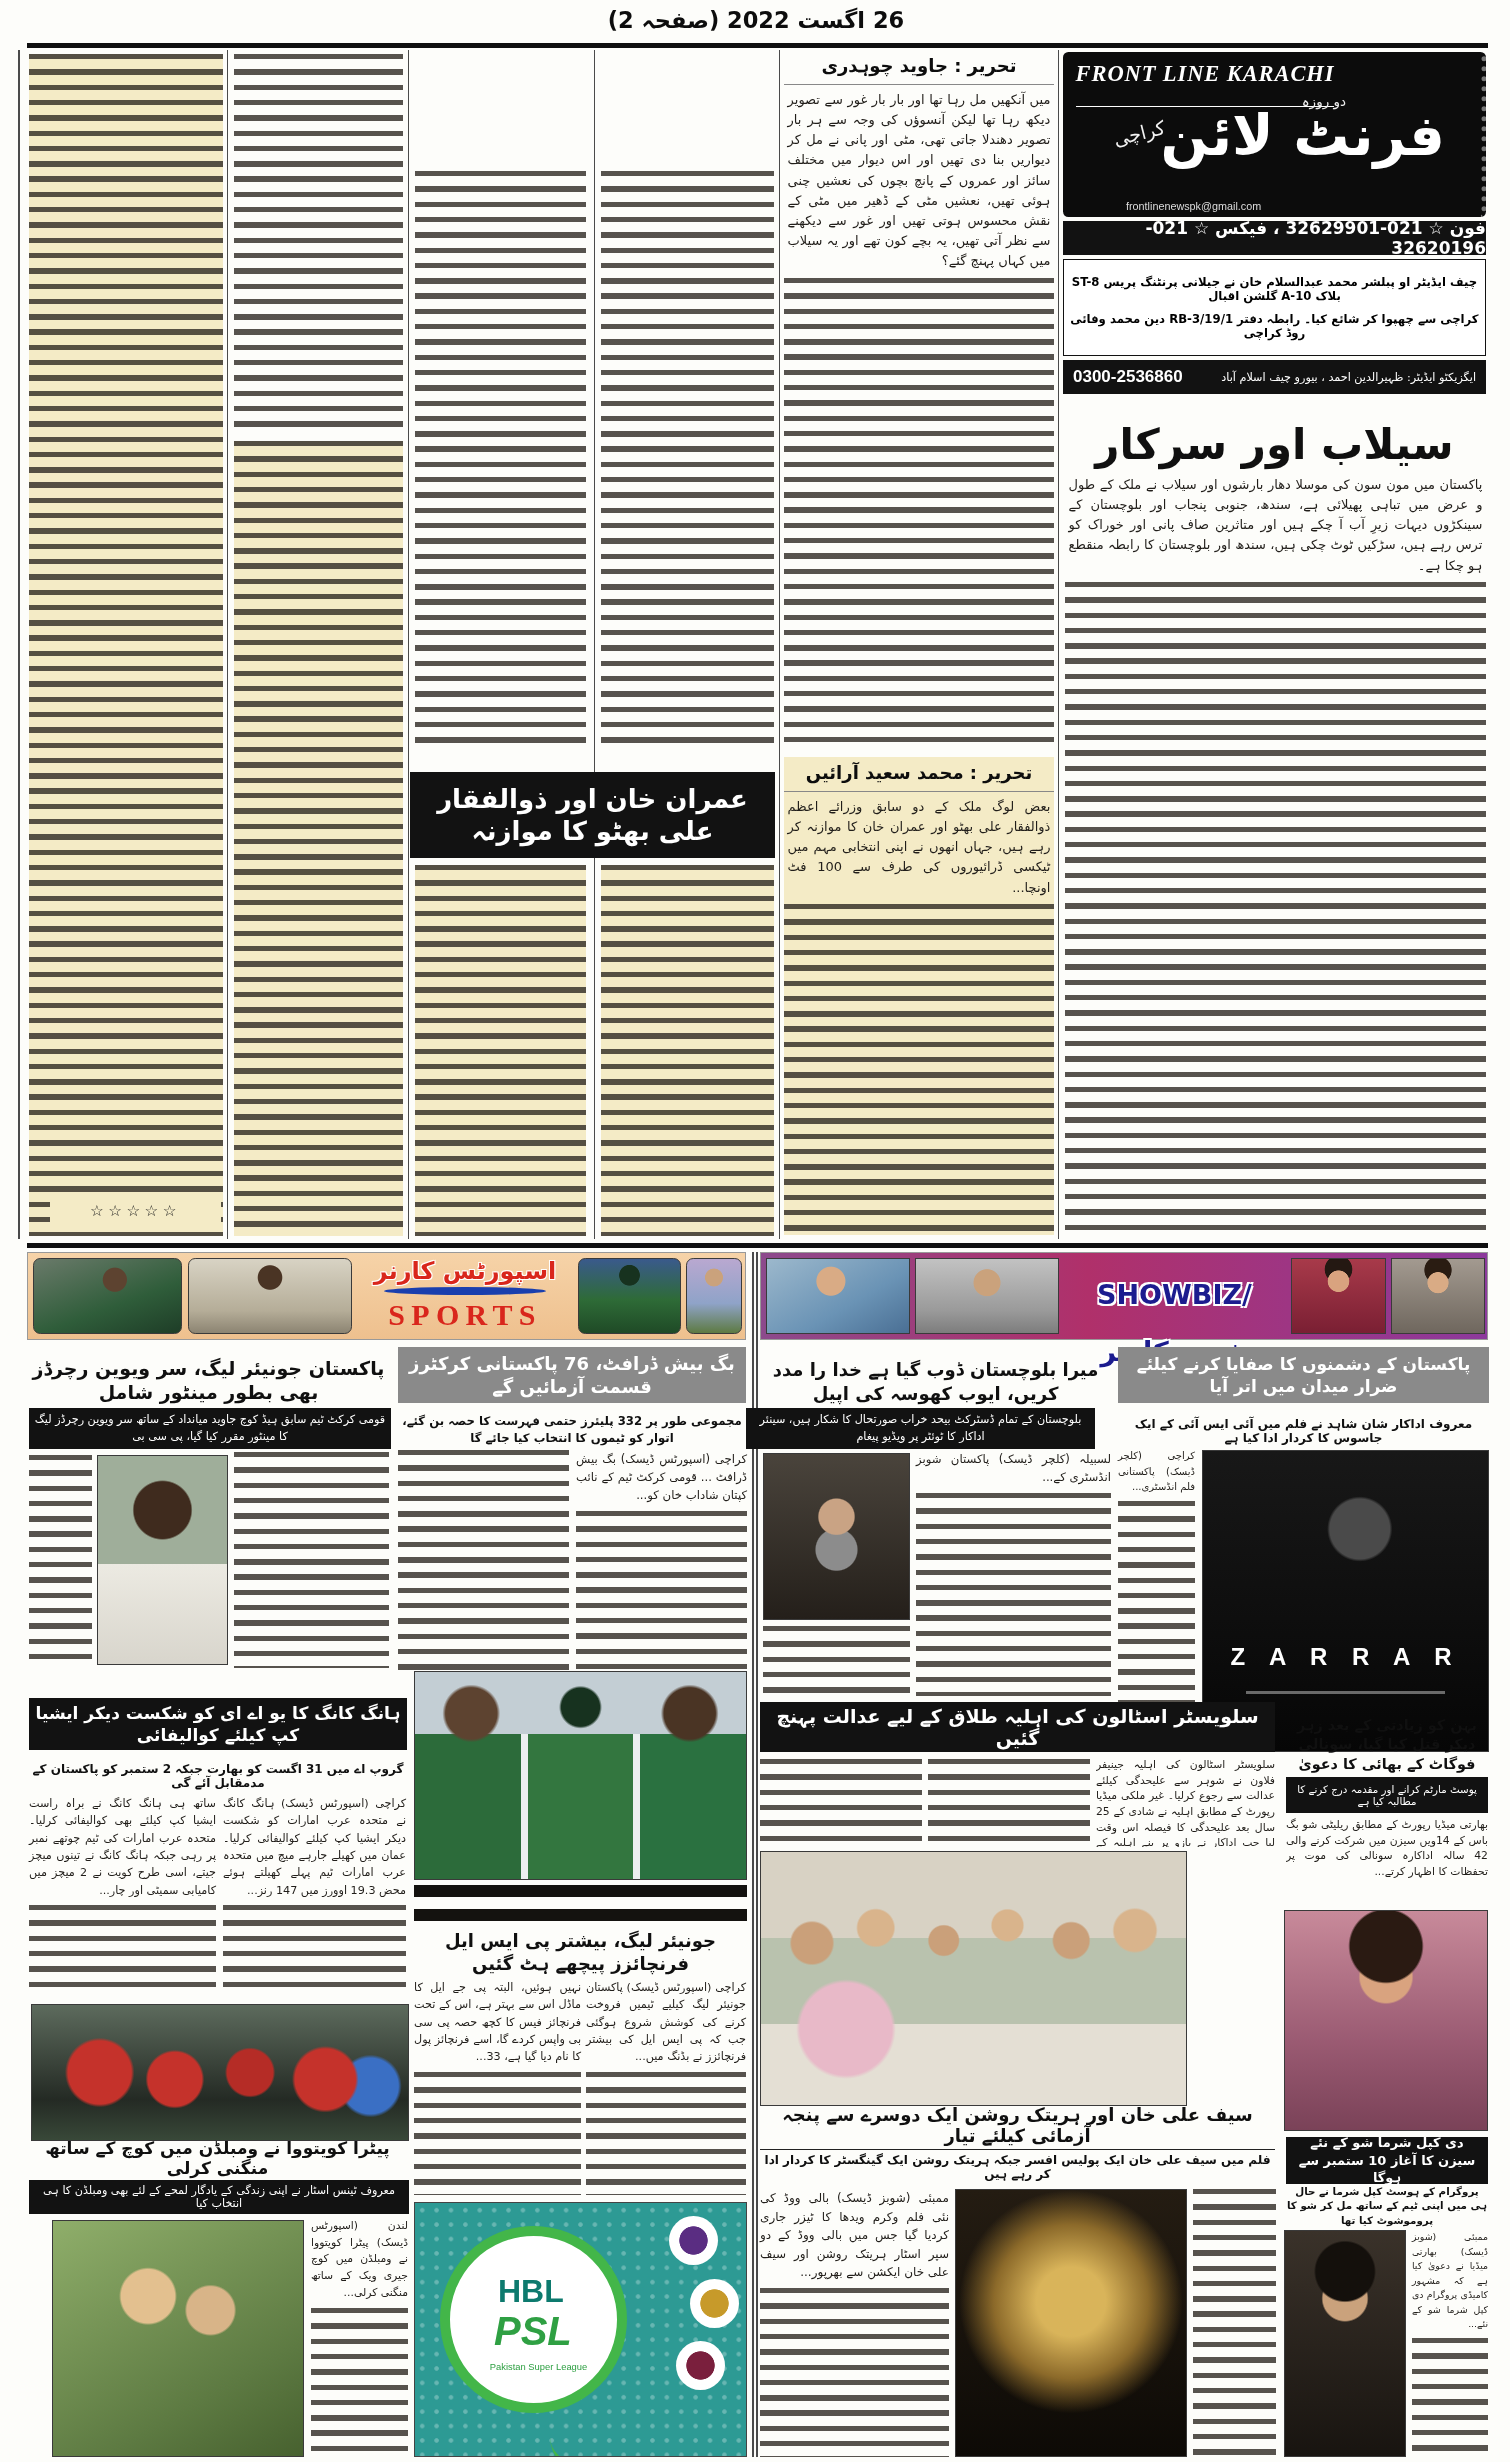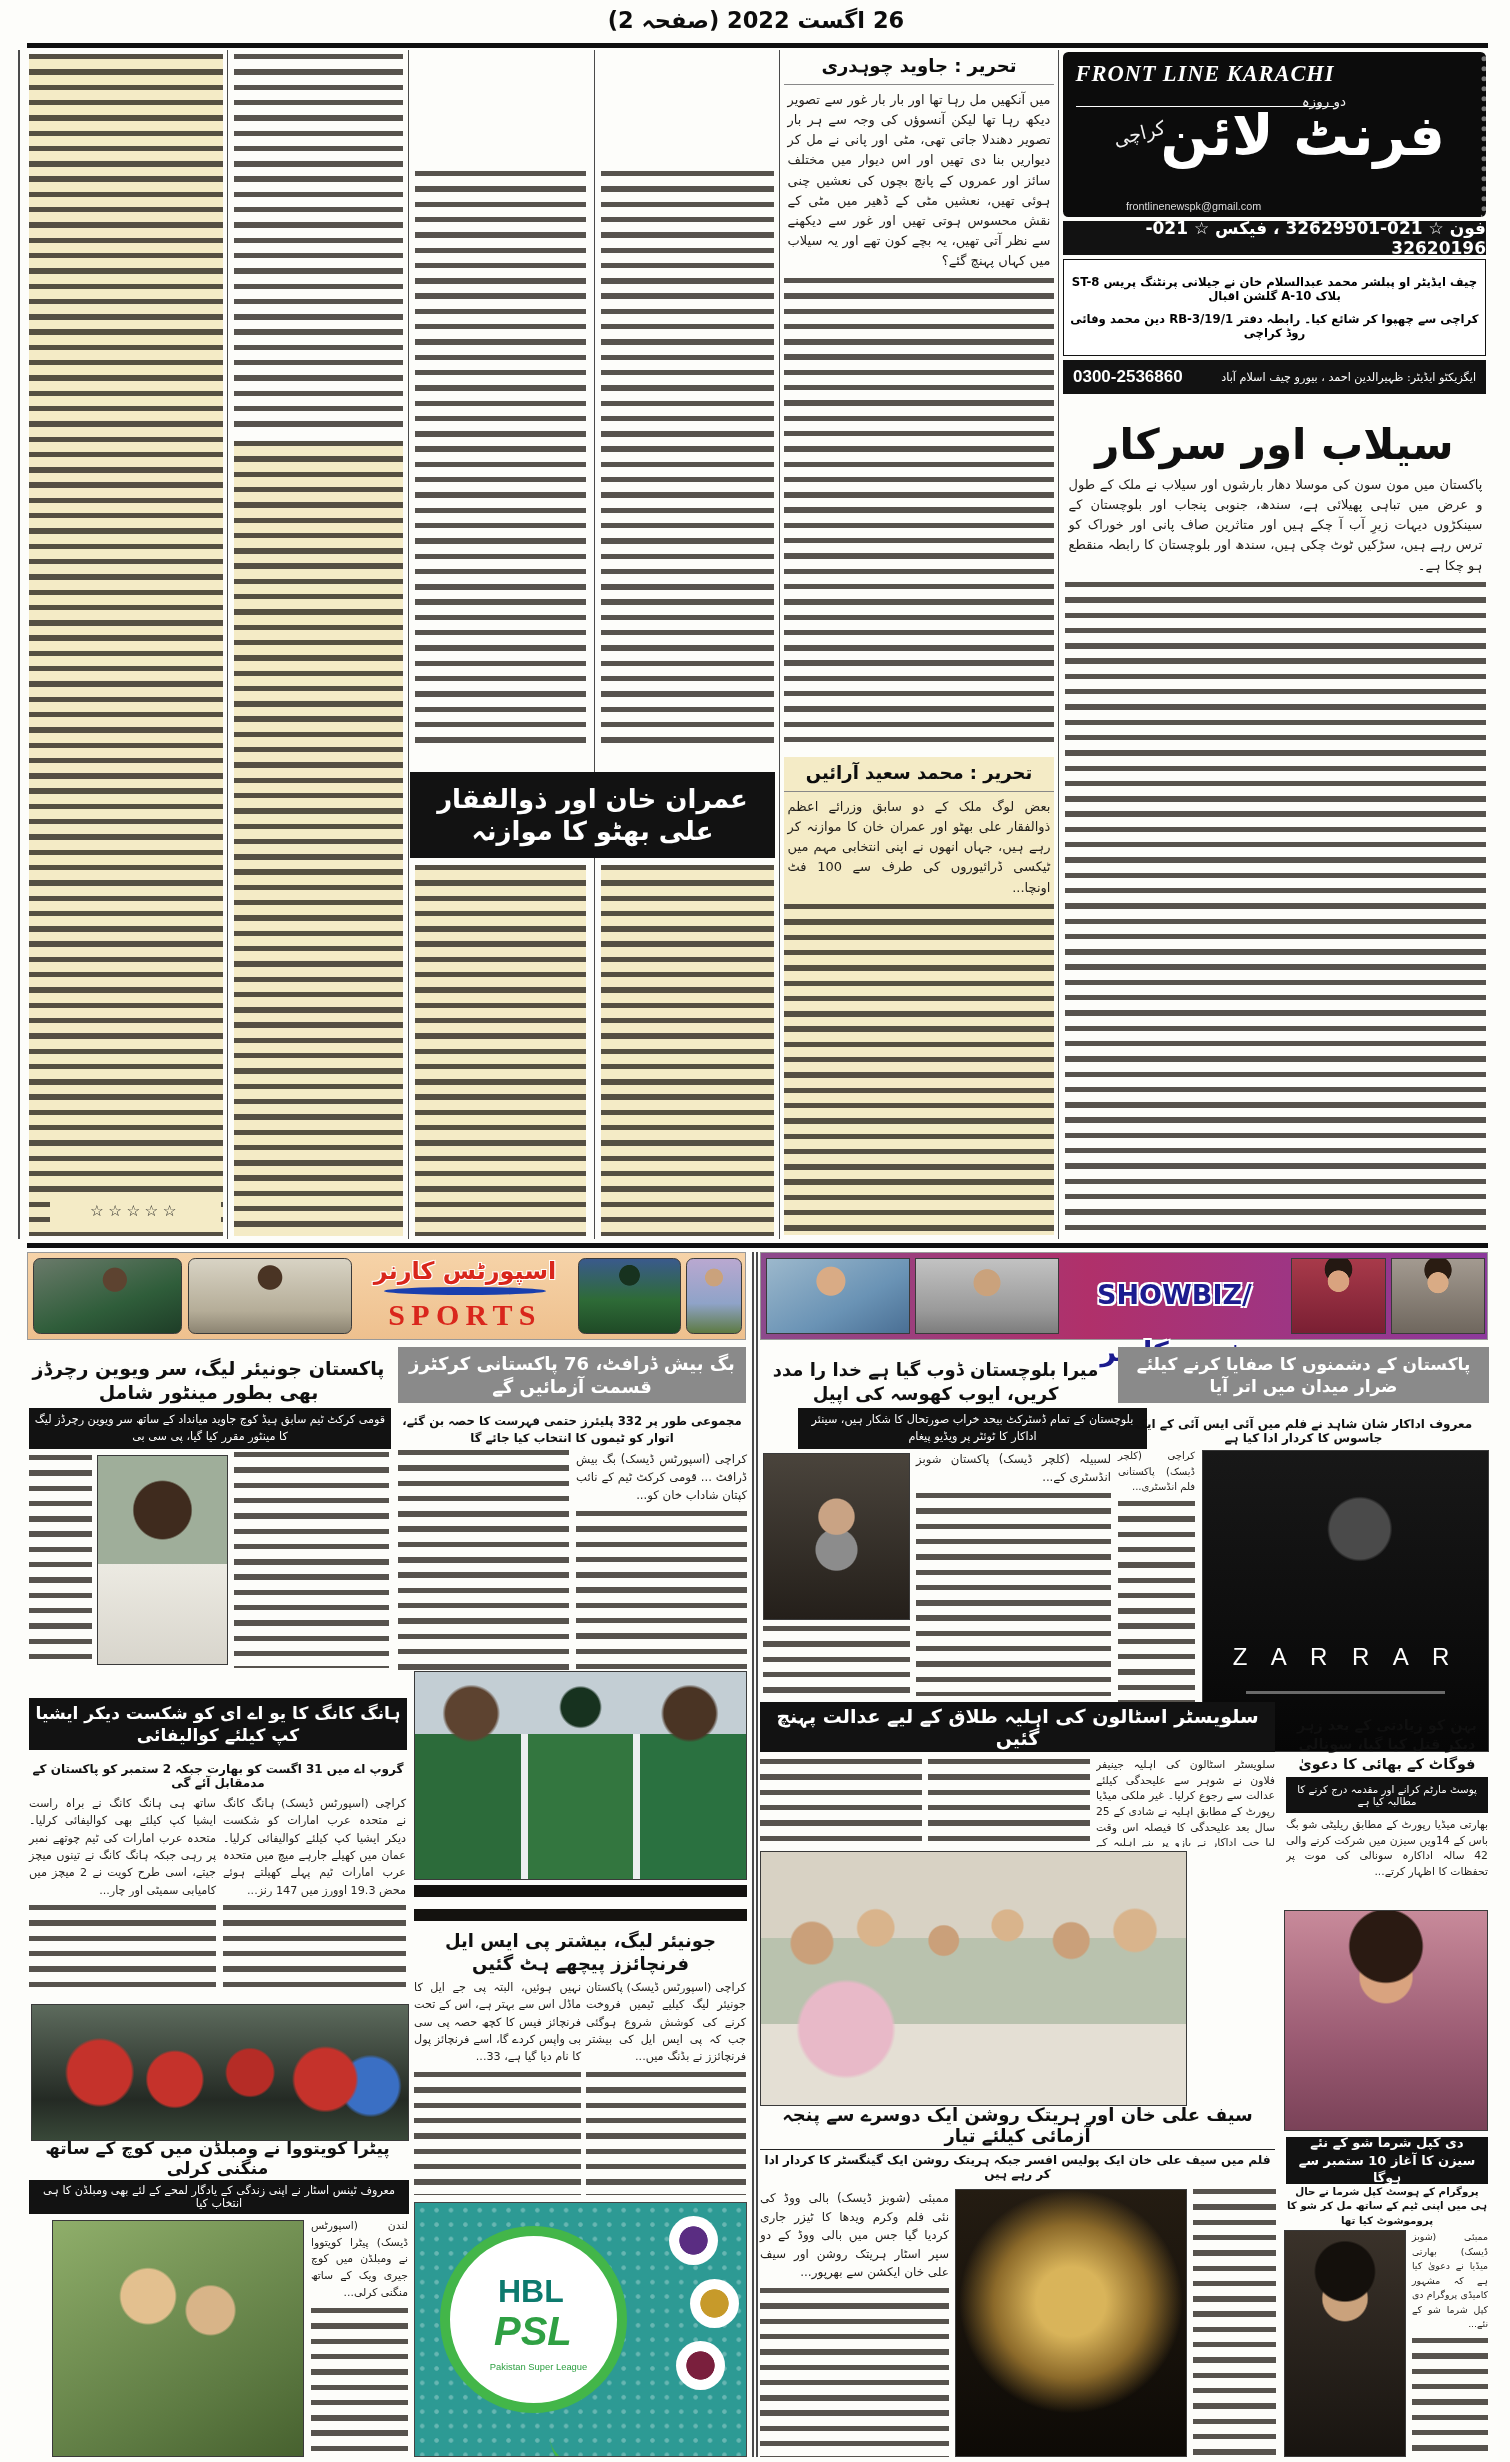--- a/index.html
+++ b/index.html
@@ -190,42 +190,42 @@
     <div style="position:absolute;left:56px;top:158px;width:135px;text-align:center;font-size:9.4px;color:#2fa043;font-family:'Liberation Sans',sans-serif">Pakistan Super League</div>
     <div style="position:absolute;left:254px;top:12.6px;width:49px;height:49px;border-radius:50%;background:radial-gradient(circle,#5a2d82 0 40%,#fff 42%)"></div>
     <div style="position:absolute;left:275px;top:76px;width:49px;height:49px;border-radius:50%;background:radial-gradient(circle,#c79a2a 0 40%,#fff 42%)"></div>
     <div style="position:absolute;left:261px;top:138px;width:49px;height:49px;border-radius:50%;background:radial-gradient(circle,#7a1f3d 0 40%,#fff 42%)"></div>
     <div style="position:absolute;left:135px;top:176px;width:216px;height:117px;border-radius:50%;border-bottom:13.5px solid #43b649;box-sizing:border-box"></div>
   </div>
 
   <div class="abs whl ur" style="left:760px;top:1347px;width:351px;height:58px">
     <span class="b c" style="font-size:18px;line-height:1.3;padding:0 3.6px">میرا بلوچستان ڈوب گیا ہے خدا را مدد کریں، ایوب کھوسہ کی اپیل</span>
   </div>
-  <div class="abs bar ur" style="left:798px;top:1408px;width:349px;height:41px">
+  <div class="abs bar ur" style="left:746px;top:1408px;width:349px;height:41px">
     <span class="c" style="font-size:11.2px;padding:0 5.4px;line-height:1.5">بلوچستان کے تمام ڈسٹرکٹ بیحد خراب صورتحال کا شکار ہیں، سینئر اداکار کا ٹوئٹر پر ویڈیو پیغام</span>
   </div>
   <div class="abs gbar ur" style="left:1118px;top:1347px;width:371px;height:56px">
     <span class="b c" style="font-size:17px;line-height:1.3;padding:0 5.4px">پاکستان کے دشمنوں کا صفایا کرنے کیلئے ضرار میدان میں اتر آیا</span>
   </div>
   <div class="abs whl ur" style="left:1118px;top:1407px;width:371px;height:38px">
     <span class="b c" style="font-size:12px">معروف اداکار شان شاہد نے فلم میں آئی ایس آئی کے ایک جاسوس کا کردار ادا کیا ہے</span>
   </div>
 
   <div class="abs photo" style="left:763px;top:1453px;width:147px;height:167px;background:radial-gradient(circle at 50% 38%,#c9a384 0 14%,rgba(0,0,0,0) 15%),radial-gradient(circle at 50% 58%,#8c8c8c 0 17%,rgba(0,0,0,0) 18%),linear-gradient(#4a443c,#241f1a)"></div>
   <div class="abs fill" style="left:763px;top:1626px;width:147px;height:70px"></div>
   <div class="abs col ur" style="left:916px;top:1450px;width:195px;height:246px">
     <div class="lead" style="font-size:11.7px">لسبیلہ (کلچر ڈیسک) پاکستان شوبز انڈسٹری کے...</div>
     <div class="fill"></div>
   </div>
   <div class="abs col ur" style="left:1118px;top:1448px;width:77px;height:304px">
     <div class="lead" style="font-size:10px">کراچی (کلچر ڈیسک) پاکستانی فلم انڈسٹری...</div>
     <div class="fill"></div>
   </div>
   <div class="abs photo" style="left:1202px;top:1450px;width:287px;height:302px;background:radial-gradient(circle at 55% 26%,#4a4a4a 0 11%,rgba(0,0,0,0) 12%),linear-gradient(#181818,#060606)">
-    <div style="position:absolute;left:0;right:0;top:64%;text-align:center;color:#fff;font-size:24px;letter-spacing:9px;font-family:'Liberation Sans',sans-serif;font-weight:normal">Z A R R A R</div>
+    <div style="position:absolute;left:0;right:0;top:64%;text-align:center;color:#fff;font-size:24px;letter-spacing:9px;font-family:'Liberation Sans',sans-serif;font-weight:bold">Z A R R A R</div>
     <div style="position:absolute;left:15%;right:15%;top:80%;height:2.7px;background:#6a6a6a"></div>
   </div>
 
   <div class="abs bar ur" style="left:760px;top:1702px;width:515px;height:50px">
     <span class="b c" style="font-size:19px">سلویسٹر اسٹالون کی اہلیہ طلاق کے لیے عدالت پہنچ گئیں</span>
   </div>
   <div class="abs fill" style="left:760px;top:1759px;width:162px;height:86px"></div>
   <div class="abs fill" style="left:928px;top:1759px;width:162px;height:86px"></div>
   <div class="abs ur" style="left:1096px;top:1757px;width:179px;height:90px;overflow:hidden">
     <div class="lead" style="font-size:10.8px;line-height:1.45">سلویسٹر اسٹالون کی اہلیہ جینیفر فلاون نے شوہر سے علیحدگی کیلئے عدالت سے رجوع کرلیا۔ غیر ملکی میڈیا رپورٹ کے مطابق اہلیہ نے شادی کے 25 سال بعد علیحدگی کا فیصلہ اس وقت لیا جب اداکار نے بازو پر بنے اہلیہ کے ٹیٹو کو پالتو کتے کے ٹیٹو سے تبدیل کرالیا۔ 10 اگست کو ہالی ووڈ اسٹار کی...</div>

